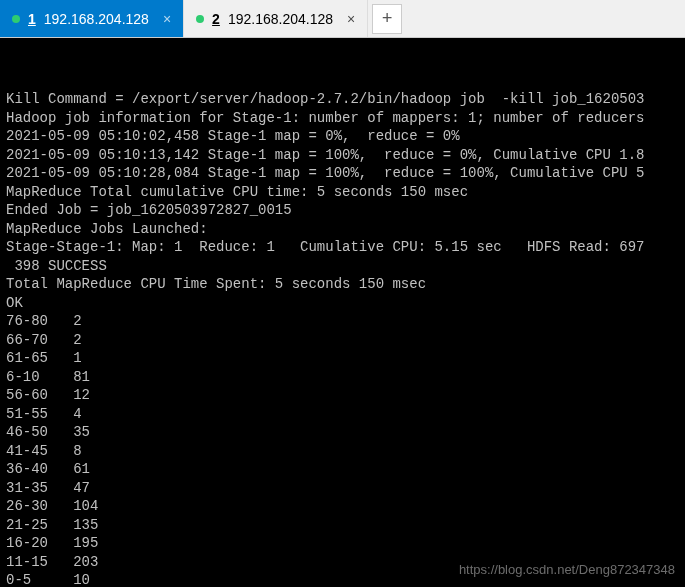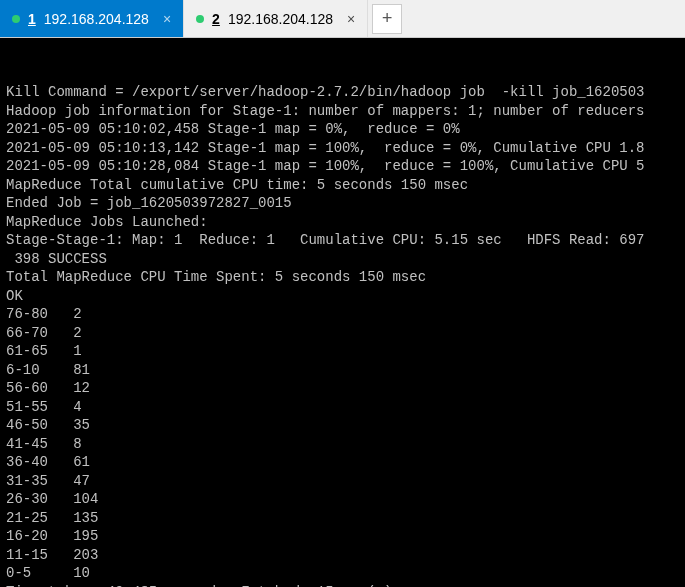--- a/index.html
+++ b/index.html
@@ -55,21 +55,21 @@
       cursor: pointer;
       margin-left: 4px;
       border: 1px solid #ccc;
       background: #fff;
     }
     .terminal {
       background: #000;
       color: #c0c0c0;
       font-size: 14px;
       line-height: 18.5px;
-      padding: 8px 6px;
+      padding: 15px 6px;
       white-space: pre;
       overflow: hidden;
       height: 549px;
       position: relative;
     }
     .terminal-line { white-space: pre; }
     .watermark {
       position: absolute;
       bottom: 8px;
       right: 10px;
@@ -96,13 +96,14 @@
     <span class="close">×</span>
   </div>
   <div class="new-tab">
     <span>+</span>
   </div>
 </div>
 
 <div class="terminal">
   <div id="term-lines"><div class="terminal-line">Kill Command = /export/server/hadoop-2.7.2/bin/hadoop job  -kill job_1620503</div><div class="terminal-line">Hadoop job information for Stage-1: number of mappers: 1; number of reducers</div><div class="terminal-line">2021-05-09 05:10:02,458 Stage-1 map = 0%,  reduce = 0%</div><div class="terminal-line">2021-05-09 05:10:13,142 Stage-1 map = 100%,  reduce = 0%, Cumulative CPU 1.8</div><div class="terminal-line">2021-05-09 05:10:28,084 Stage-1 map = 100%,  reduce = 100%, Cumulative CPU 5</div><div class="terminal-line">MapReduce Total cumulative CPU time: 5 seconds 150 msec</div><div class="terminal-line">Ended Job = job_1620503972827_0015</div><div class="terminal-line">MapReduce Jobs Launched:</div><div class="terminal-line">Stage-Stage-1: Map: 1  Reduce: 1   Cumulative CPU: 5.15 sec   HDFS Read: 697</div><div class="terminal-line"> 398 SUCCESS</div><div class="terminal-line">Total MapReduce CPU Time Spent: 5 seconds 150 msec</div><div class="terminal-line">OK</div><div class="terminal-line">76-80   2</div><div class="terminal-line">66-70   2</div><div class="terminal-line">61-65   1</div><div class="terminal-line">6-10    81</div><div class="terminal-line">56-60   12</div><div class="terminal-line">51-55   4</div><div class="terminal-line">46-50   35</div><div class="terminal-line">41-45   8</div><div class="terminal-line">36-40   61</div><div class="terminal-line">31-35   47</div><div class="terminal-line">26-30   104</div><div class="terminal-line">21-25   135</div><div class="terminal-line">16-20   195</div><div class="terminal-line">11-15   203</div><div class="terminal-line">0-5     10</div><div class="terminal-line">Time taken: 49.485 seconds, Fetched: 15 row(s)</div></div>
   
+  <div class="watermark">https://blog.csdn.net/Deng872347348</div>
 </div>
 
 </body></html>

